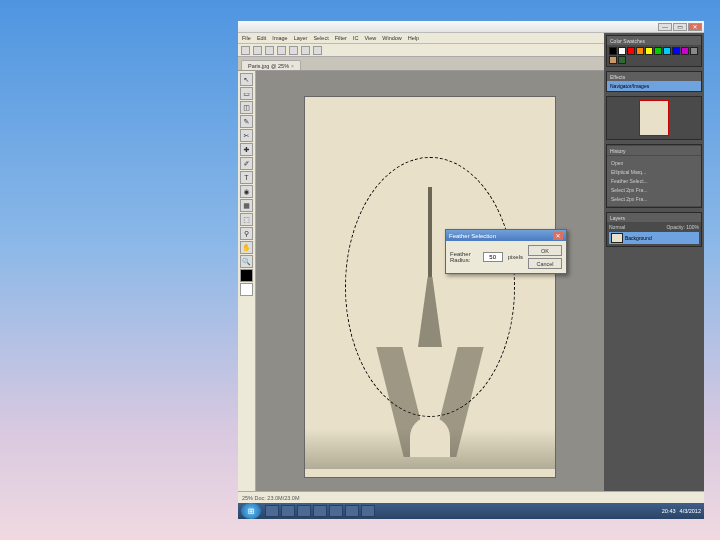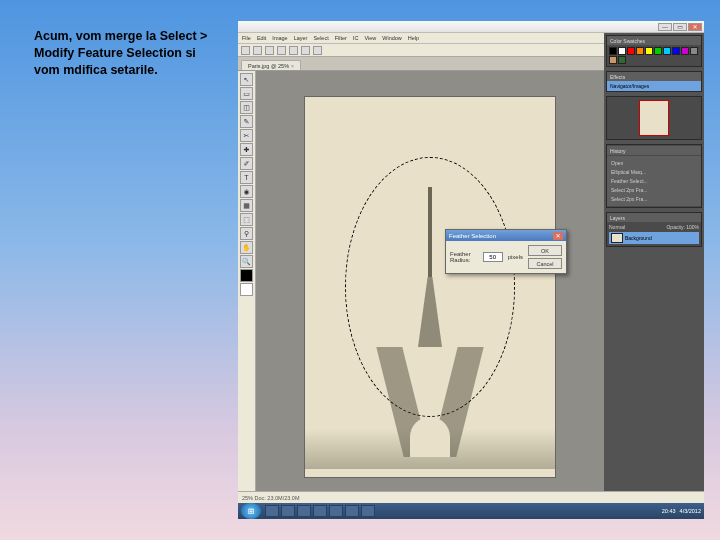--- a/index.html
+++ b/index.html
@@ -110,21 +110,20 @@
   }
   .tbitem { width:14px; height:12px; margin:0 1px; background:#4a6a94; border:1px solid #2a4060;}
   .tray { margin-left:auto; display:flex; align-items:center; padding-right:3px; color:#fff; font-size:5.5px; gap:4px;}
   .statusbar { position:absolute; left:0; right:0; bottom:16px; height:12px; background:#ece9d8; border-top:1px solid #aaa; display:flex; align-items:center; padding:0 4px; font-size:5.5px; color:#555;}
 </style>
 </head>
 <body>
 
 <div class="slide">
 
-  <div class="caption">Acum, vom merge la Select &gt; Modify Feature Selection si vom mdifica setarile.</div>
 
   <div class="app">
 
     <div class="titlebar">
       <div class="winbtn">—</div>
       <div class="winbtn">▭</div>
       <div class="winbtn close">✕</div>
     </div>
 
     <div class="menubar">

